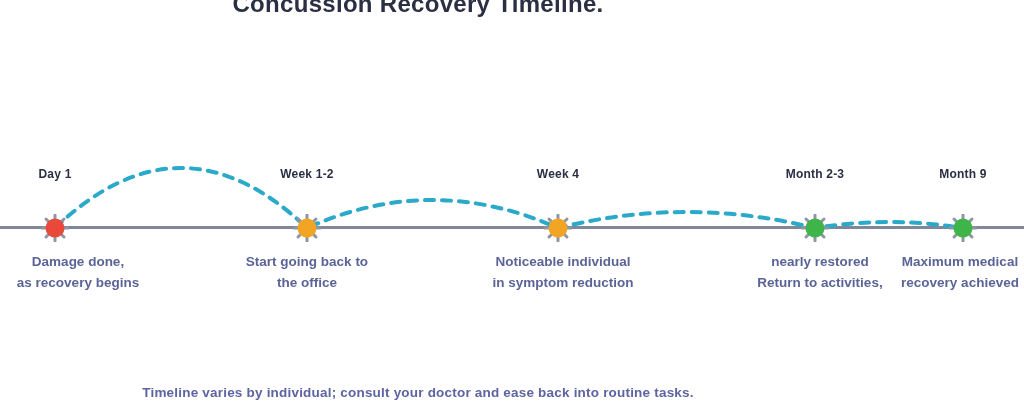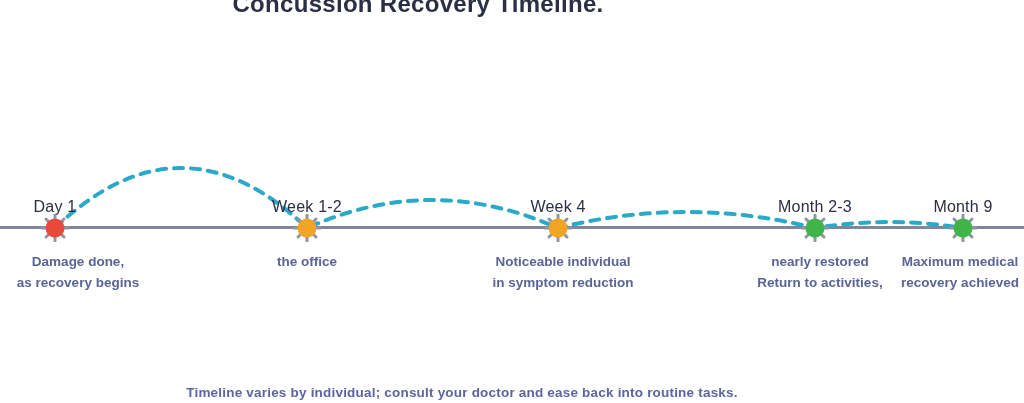--- a/index.html
+++ b/index.html
@@ -20,22 +20,22 @@
   .timeline-line{
     position:absolute;left:0;top:226px;width:1024px;height:3px;
   }
 
   
   .curve-svg{position:absolute;left:0;top:0;pointer-events:none;}
 
   
   .milestone{position:absolute;top:0;width:0;height:0;}
   .date-label{
-    position:absolute;top:198px;left:0;transform:translateX(-50%);
-    white-space:nowrap;font-size:16px;font-weight:400;letter-spacing:.2px;
+    position:absolute;top:167px;left:0;transform:translateX(-50%);
+    white-space:nowrap;font-size:12px;font-weight:700;letter-spacing:.2px;
   }
   .marker{
     position:absolute;top:214px;left:0;transform:translateX(-50%);
     width:28px;height:28px;
   }
   .desc{
     position:absolute;top:252px;left:0;transform:translateX(-50%);
     width:190px;text-align:center;font-size:13.5px;font-weight:600;
     line-height:1.55;white-space:nowrap;
   }
@@ -43,21 +43,21 @@
 
   
   .m1{left:55px;}  .m1 .desc{left:23px;}
   .m2{left:307px;} .m2 .desc{left:0px;}
   .m3{left:558px;} .m3 .desc{left:5px;}
   .m4{left:815px;} .m4 .desc{left:5px;}
   .m5{left:963px;} .m5 .desc{left:-3px;}
 
   .footer-caption{
     position:absolute;top:385px;left:0;width:100%;
-    text-align:center;font-size:13.5px;font-weight:600;letter-spacing:.2px;margin-left:44px;
+    text-align:center;font-size:13.5px;font-weight:600;letter-spacing:.2px;
   }
 </style>
 </head>
 <body>
 
 <div class="canvas">
 
   <div class="page-title" style="color: rgb(43, 47, 68);">Concussion Recovery Timeline.</div>
 
   <div class="timeline-line" style="background-color: rgb(129, 135, 154);"></div>
@@ -96,20 +96,21 @@
         <line x1="1" y1="14" x2="6" y2="14"></line>
           <line x1="22" y1="14" x2="27" y2="14"></line>
         <line x1="5" y1="5" x2="8.5" y2="8.5"></line>
           <line x1="19.5" y1="19.5" x2="23" y2="23"></line>
         <line x1="5" y1="23" x2="8.5" y2="19.5"></line>
           <line x1="19.5" y1="8.5" x2="23" y2="5"></line>
       </g>
       <circle cx="14" cy="14" r="9.5" fill="#f2a524"></circle>
     </svg>
     <div class="desc" style="color: rgb(91, 100, 150);">
+      <span>Start going back to</span>
       <span>the office</span>
     </div>
   </div>
 
   <div class="milestone m3">
     <div class="date-label" style="color: rgb(43, 47, 68);">Week 4</div>
     <svg class="marker" viewBox="0 0 28 28">
       <g stroke-width="3" stroke-linecap="round" stroke="#8f95a3">
         <line x1="14" y1="1" x2="14" y2="6"></line>
           <line x1="14" y1="22" x2="14" y2="27"></line>

